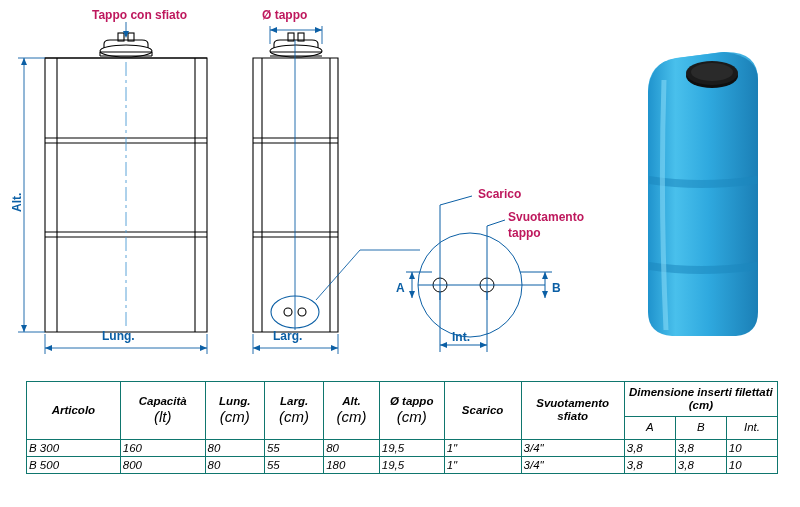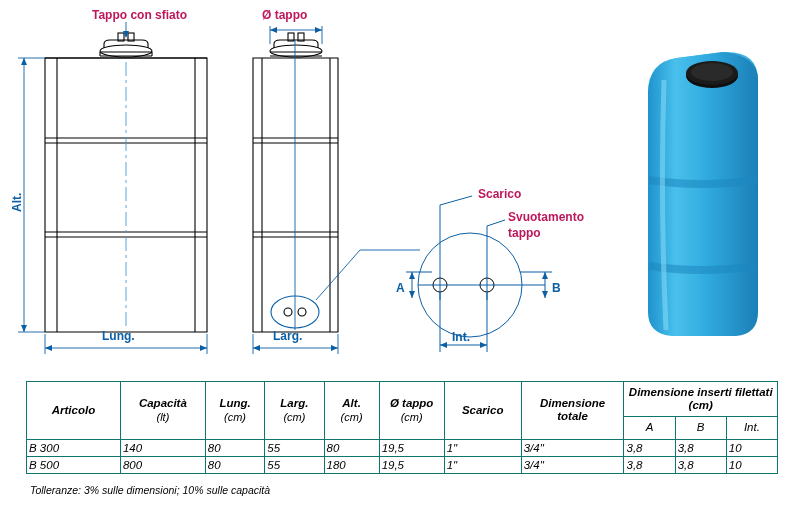--- a/index.html
+++ b/index.html
@@ -59,21 +59,21 @@
     font-weight: bold;
     font-style: italic;
     line-height: 1.15;
     padding: 4px 2px;
   }
   table.specs th.sub { font-weight: normal; }
   table.specs td.article {
     font-weight: normal;
     font-style: italic;
   }
-  .unit { font-size: 11px; font-style: italic; font-weight: normal; display: block; }
+  .unit { font-size: 15px; font-style: italic; font-weight: normal; display: block; }
   .note {
     position: absolute;
     left: 30px;
     top: 484px;
     font-size: 10.5px;
     font-style: italic;
   }
   .photo-caption {
     position: absolute;
     left: 620px;
@@ -272,33 +272,33 @@
           </th>
           <th rowspan="2" style="width:52px;">
             <span>Alt.</span>
             <span class="unit">(cm)</span>
           </th>
           <th rowspan="2" style="width:62px;">
             <span>Ø tappo</span>
             <span class="unit">(cm)</span>
           </th>
           <th rowspan="2" style="width:74px;">Scarico</th>
-          <th rowspan="2" style="width:100px;">Dimensione totale</th>
+          <th rowspan="2" style="width:100px;">Svuotamento sfiato</th>
           <th colspan="3">Dimensione inserti filettati (cm)</th>
         </tr>
         <tr>
           <th class="sub" style="width:48px;">A</th>
           <th class="sub" style="width:48px;">B</th>
           <th class="sub" style="width:48px;">Int.</th>
         </tr>
       </thead>
       <tbody>
         <tr>
           <td class="article">B 300</td>
-          <td>140</td>
+          <td>160</td>
           <td>80</td>
           <td>55</td>
           <td>80</td>
           <td>19,5</td>
           <td>1"</td>
           <td>3/4"</td>
           <td>3,8</td>
           <td>3,8</td>
           <td>10</td>
         </tr>
@@ -312,15 +312,14 @@
           <td>1"</td>
           <td>3/4"</td>
           <td>3,8</td>
           <td>3,8</td>
           <td>10</td>
         </tr>
       </tbody>
     </table>
   </div>
 
-  <div class="note">Tolleranze: 3% sulle dimensioni; 10% sulle capacità</div>
 
 </div>
 
 </body></html>

